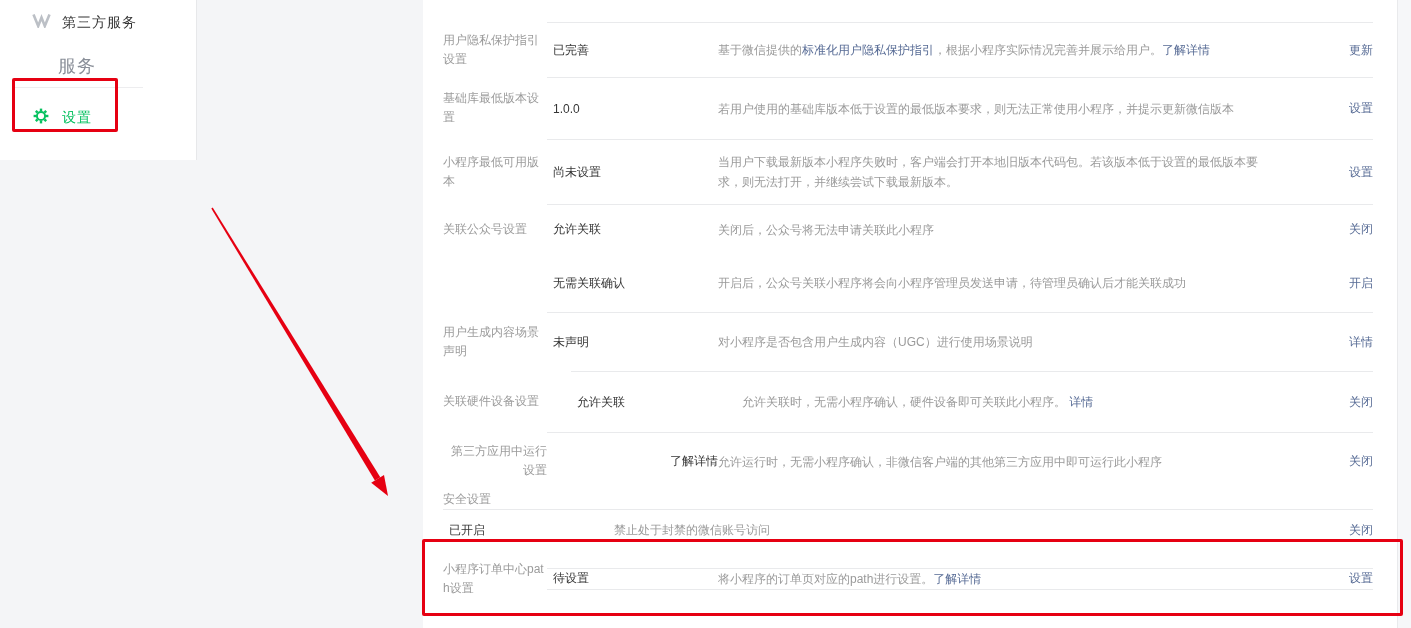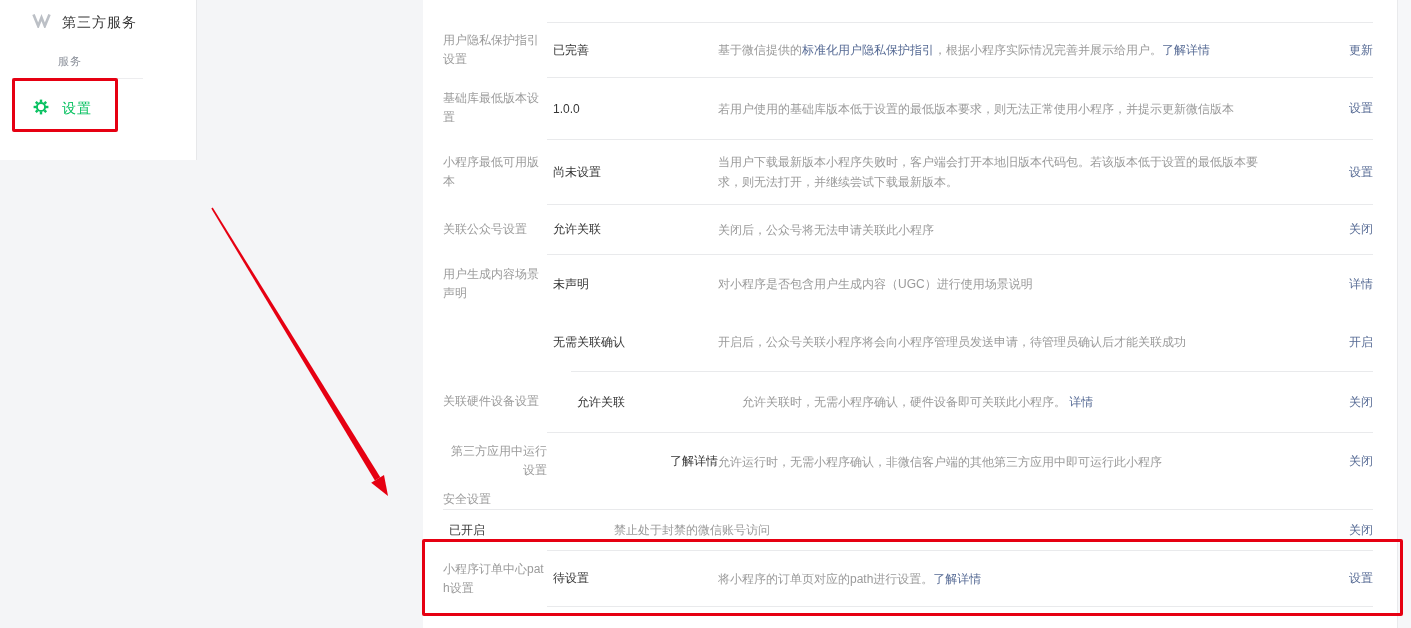--- a/index.html
+++ b/index.html
@@ -22,21 +22,21 @@
   }
   .page{position:relative;width:1411px;height:628px;background:var(--page-bg);overflow:hidden;}
 
   
   .sidebar{
     position:absolute;left:0;top:0;width:197px;height:160px;
     background:#fff;border-right:1px solid #e7e8ea;
   }
   .sidebar-header{display:flex;align-items:center;gap:11px;padding:13px 0 0 32px;}
   .app-title{font-size:14px;color:#353535;letter-spacing:1px;}
-  .sidebar-section{margin:22px 0 0 58px;font-size:11px;color:#8a8f99;letter-spacing:1px;}
+  .sidebar-section{margin:22px 0 0 58px;font-size:18px;color:#8a8f99;letter-spacing:1px;}
   .sidebar-divider{margin:9px 0 0 12px;width:131px;border-top:1px solid #ededef;}
   .sidebar-item{
     margin:20px 0 0 33px;display:flex;align-items:center;gap:13px;
     font-size:14px;color:var(--accent);cursor:pointer;letter-spacing:1px;
   }
 
   
   .panel{
     position:absolute;left:423px;top:0;width:974px;height:628px;
     background:var(--panel-bg);
@@ -137,36 +137,36 @@
           </div>
         </div>
         <div class="trow" style="height: 50px;">
           <div class="tlabel">关联公众号设置</div>
           <div class="tcell">
             <div class="tvalue">允许关联</div>
             <div class="tdesc"><span>关闭后，公众号将无法申请关联此小程序</span></div>
             <div class="taction"><a class="lnk">关闭</a></div>
           </div>
         </div>
+        <div class="trow no-top" style="height: 58px;">
+          <div class="tlabel"></div>
+          <div class="tcell">
+            <div class="tvalue">无需关联确认</div>
+            <div class="tdesc"><span>开启后，公众号关联小程序将会向小程序管理员发送申请，待管理员确认后才能关联成功</span></div>
+            <div class="taction"><a class="lnk">开启</a></div>
+          </div>
+        </div>
         <div class="trow" style="height: 59px;">
           <div class="tlabel">用户生成内容场景声明</div>
           <div class="tcell">
             <div class="tvalue">未声明</div>
             <div class="tdesc"><span>对小程序是否包含用户生成内容（UGC）进行使用场景说明</span></div>
             <div class="taction"><a class="lnk">详情</a></div>
           </div>
         </div>
-        <div class="trow no-top" style="height: 58px;">
-          <div class="tlabel"></div>
-          <div class="tcell">
-            <div class="tvalue">无需关联确认</div>
-            <div class="tdesc"><span>开启后，公众号关联小程序将会向小程序管理员发送申请，待管理员确认后才能关联成功</span></div>
-            <div class="taction"><a class="lnk">开启</a></div>
-          </div>
-        </div>
         <div class="trow" style="height: 61px; gap: 24px;">
           <div class="tlabel">关联硬件设备设置</div>
           <div class="tcell">
             <div class="tvalue">允许关联</div>
             <div class="tdesc"><span>允许关联时，无需小程序确认，硬件设备即可关联此小程序。 </span><a class="lnk">详情</a></div>
             <div class="taction"><a class="lnk">关闭</a></div>
           </div>
         </div>
         <div class="trow" style="height: 58px; text-align: right;">
           <div class="tlabel">第三方应用中运行设置</div>
@@ -177,21 +177,21 @@
           </div>
         </div>
         <div class="trow" style="height: 60px; flex-direction: column;">
           <div class="tlabel">安全设置</div>
           <div class="tcell">
             <div class="tvalue">已开启</div>
             <div class="tdesc"><span>禁止处于封禁的微信账号访问</span></div>
             <div class="taction"><a class="lnk">关闭</a></div>
           </div>
         </div>
-        <div class="trow last" style="height: 57px;">
+        <div class="trow last" style="height: 57px; align-items: center;">
           <div class="tlabel">小程序订单中心path设置</div>
           <div class="tcell">
             <div class="tvalue">待设置</div>
             <div class="tdesc"><span>将小程序的订单页对应的path进行设置。</span><a class="lnk">了解详情</a></div>
             <div class="taction"><a class="lnk">设置</a></div>
           </div>
         </div>
       </div>
   </main>
 

